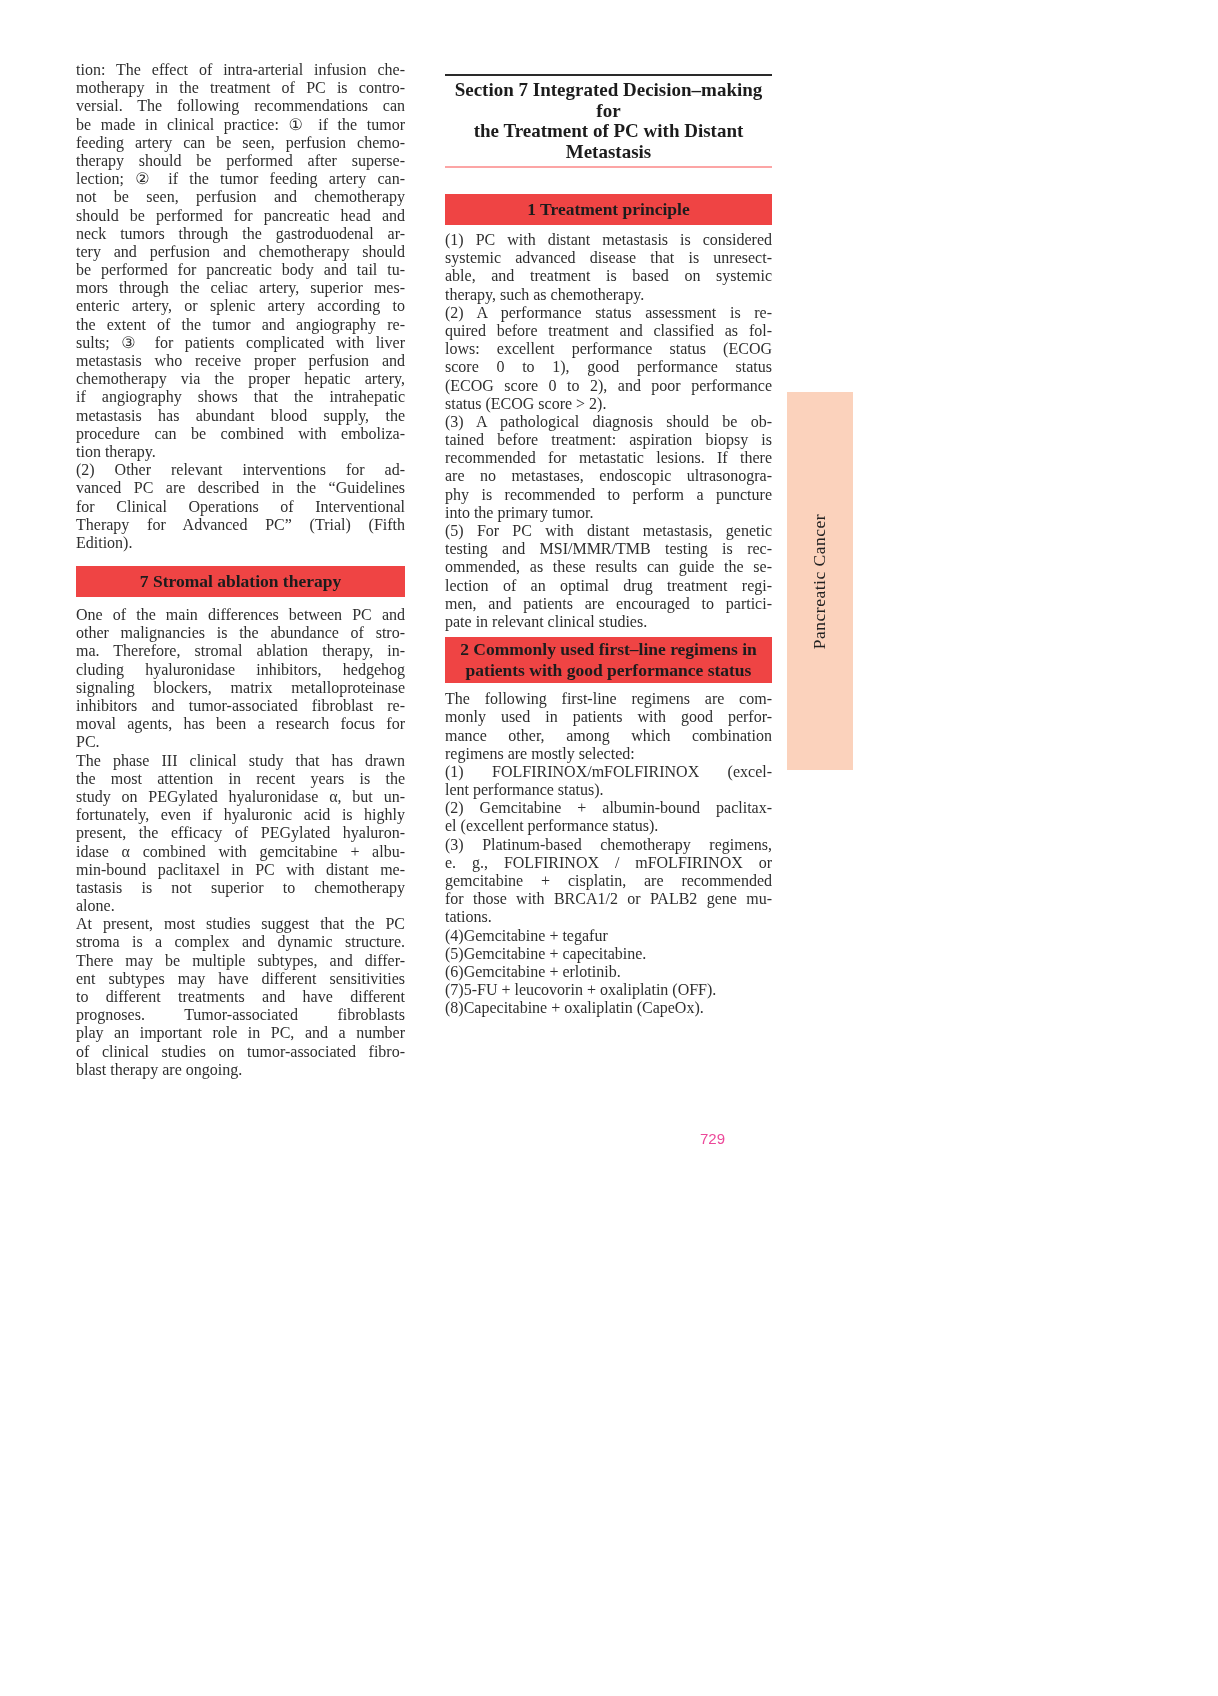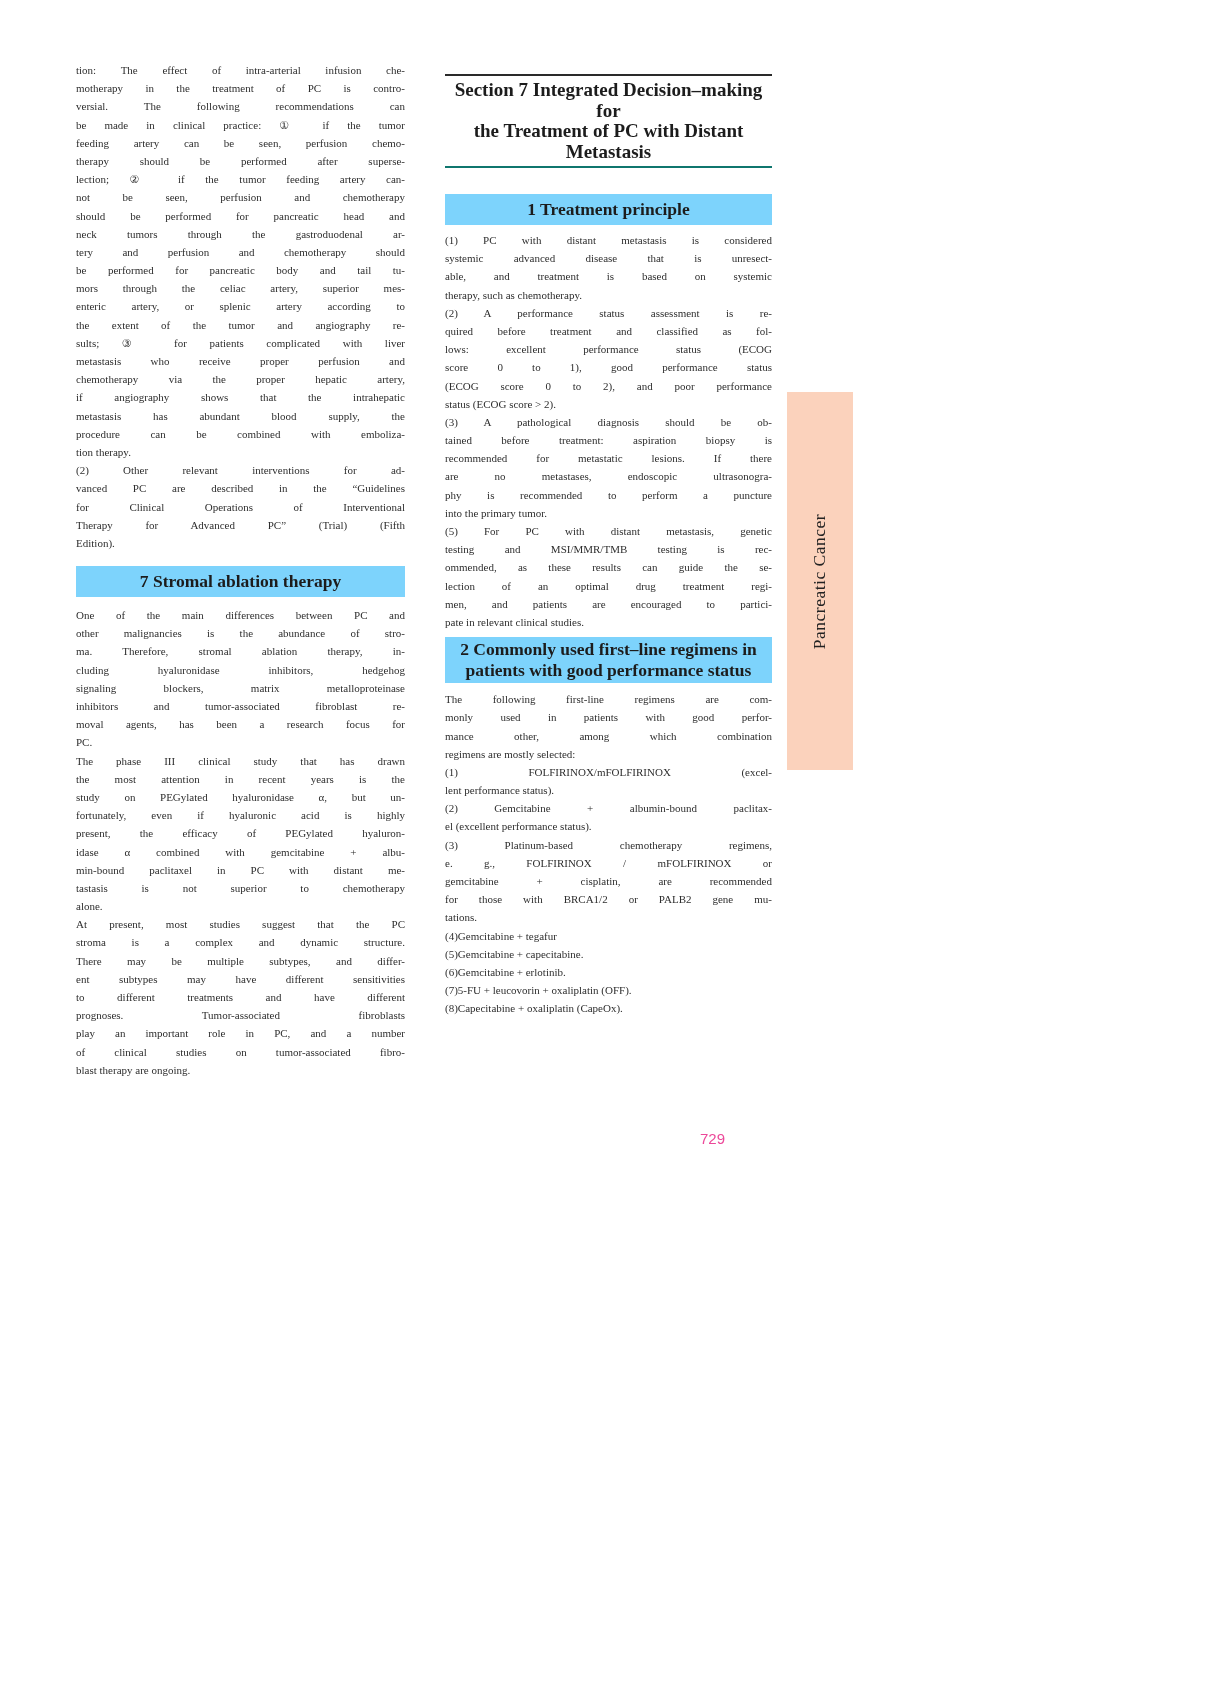--- a/index.html
+++ b/index.html
@@ -9,46 +9,46 @@
     height: 1696px;
     background: #ffffff;
     font-family: "Liberation Serif", "DejaVu Serif", serif;
     color: #2e2e2e;
     overflow: hidden;
   }
   .col { position: absolute; }
   .col.left  { left: 76px;  top: 61px; width: 329px; }
   .col.right { left: 445px; top: 74px; width: 327px; }
 
-  .para { font-size: 11px; }
+  .para { font-size: 16px; }
   .jline {
     height: 18.2px;
     line-height: 18.2px;
     text-align: justify;
     text-align-last: justify;
     white-space: nowrap;
   }
   .jline.last { text-align-last: left; }
 
   .hbox {
-    background: #7dd3fc;
+    background: #ef4444;
     text-align: center;
     font-weight: bold;
     font-size: 17.5px;
     color: #1c1c1c;
   }
   .hbox.one { height: 31px; line-height: 31px; }
   .left .hbox.one { margin-top: 14px; margin-bottom: 9px; }
   .right .hbox.one { margin-top: 26px; margin-bottom: 6px; }
   .hbox.two { padding: 2px 0; margin-top: 6px; margin-bottom: 7px; }
   .hbox.two div { line-height: 21px; }
 
   .sec-title {
     border-top: 2px solid #2a2a2a;
-    border-bottom: 2px solid #0f766e;
+    border-bottom: 2px solid #fca5a5;
     padding: 4px 0;
     text-align: center;
     font-weight: bold;
     font-size: 19px;
     color: #1c1c1c;
   }
   .sec-title div { line-height: 20.5px; }
 
   .side-tab {
     position: absolute;

